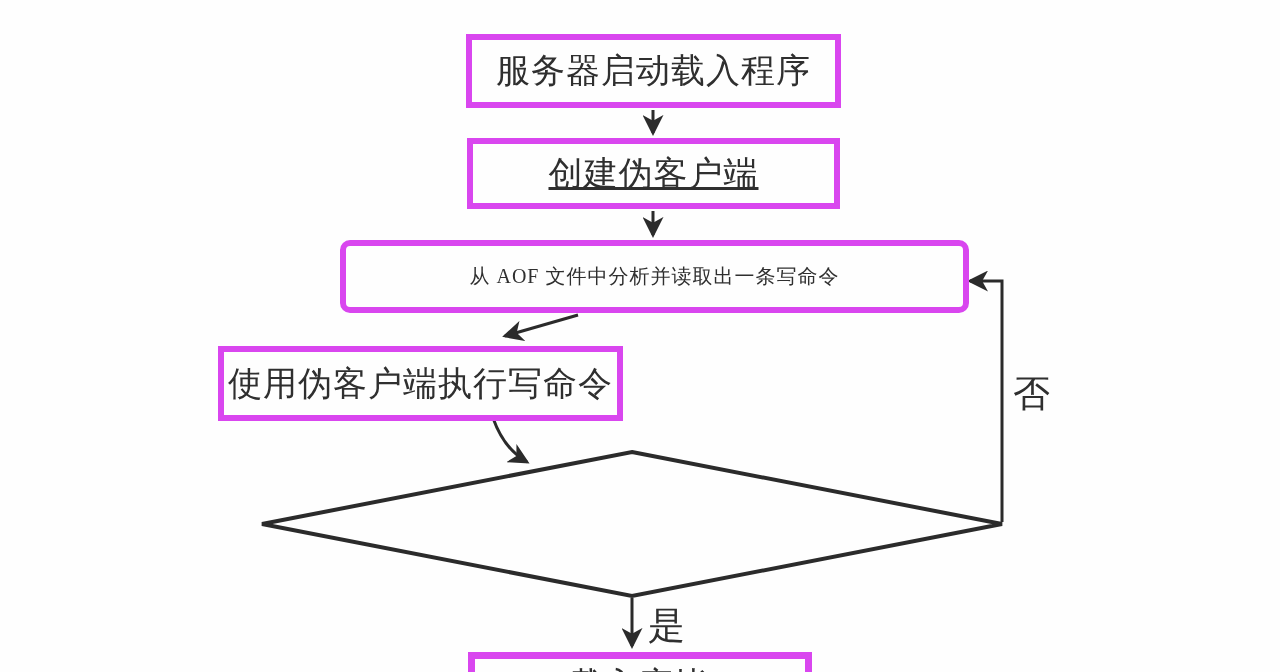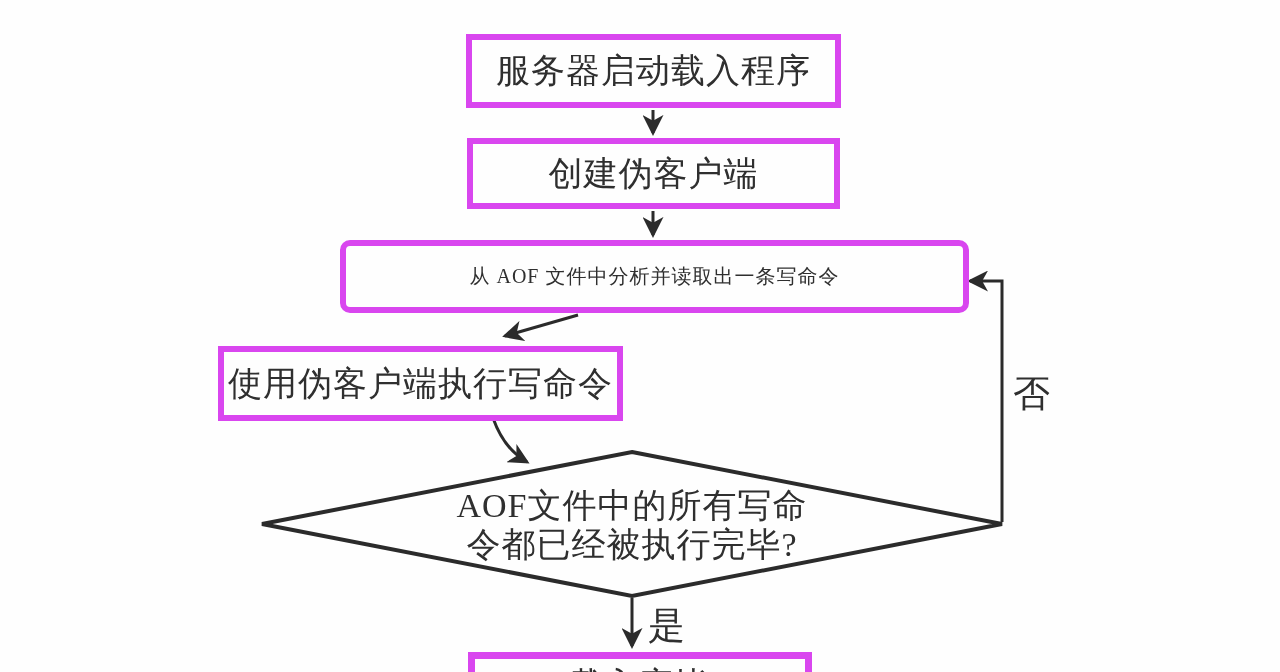--- a/index.html
+++ b/index.html
@@ -29,21 +29,21 @@
     border: 6px solid #d946ef;
     background: #fefefe;
     display: flex;
     align-items: center;
     justify-content: center;
     font-size: 34px;
     white-space: nowrap;
     letter-spacing: 1px;
   }
   .node-start   { left: 466px; top: 34px;  width: 375px; height: 74px; }
-  .node-create  { left: 467px; top: 138px; width: 373px; height: 71px; }
+  .node-create  { left: 467px; top: 138px; width: 373px; height: 71px; text-decoration: underline; }
   .node-read    { left: 340px; top: 240px; width: 629px; height: 73px; font-size: 20px; border-radius: 10px; }
   .node-execute { left: 218px; top: 346px; width: 405px; height: 75px; }
   .node-finish  {
     left: 468px; top: 652px; width: 344px; height: 66px;
     border-width: 7px;
     align-items: flex-start;
     padding-top: 3px;
   }
   .decision-text {
     position: absolute;
@@ -91,24 +91,20 @@
   </svg>
 
   <div class="node node-start">服务器启动载入程序</div>
 
   <div class="node node-create">创建伪客户端</div>
 
   <div class="node node-read">从 AOF 文件中分析并读取出一条写命令</div>
 
   <div class="node node-execute">使用伪客户端执行写命令</div>
 
-  <div class="decision-text">
-    <span>AOF文件中的所有写命</span>
-    <span>令都已经被执行完毕?</span>
-  </div>
 
   <div class="edge-label label-no">否</div>
 
   <div class="edge-label label-yes">是</div>
 
   <div class="node node-finish">载入完毕</div>
 
 </div>
 
 </body></html>

